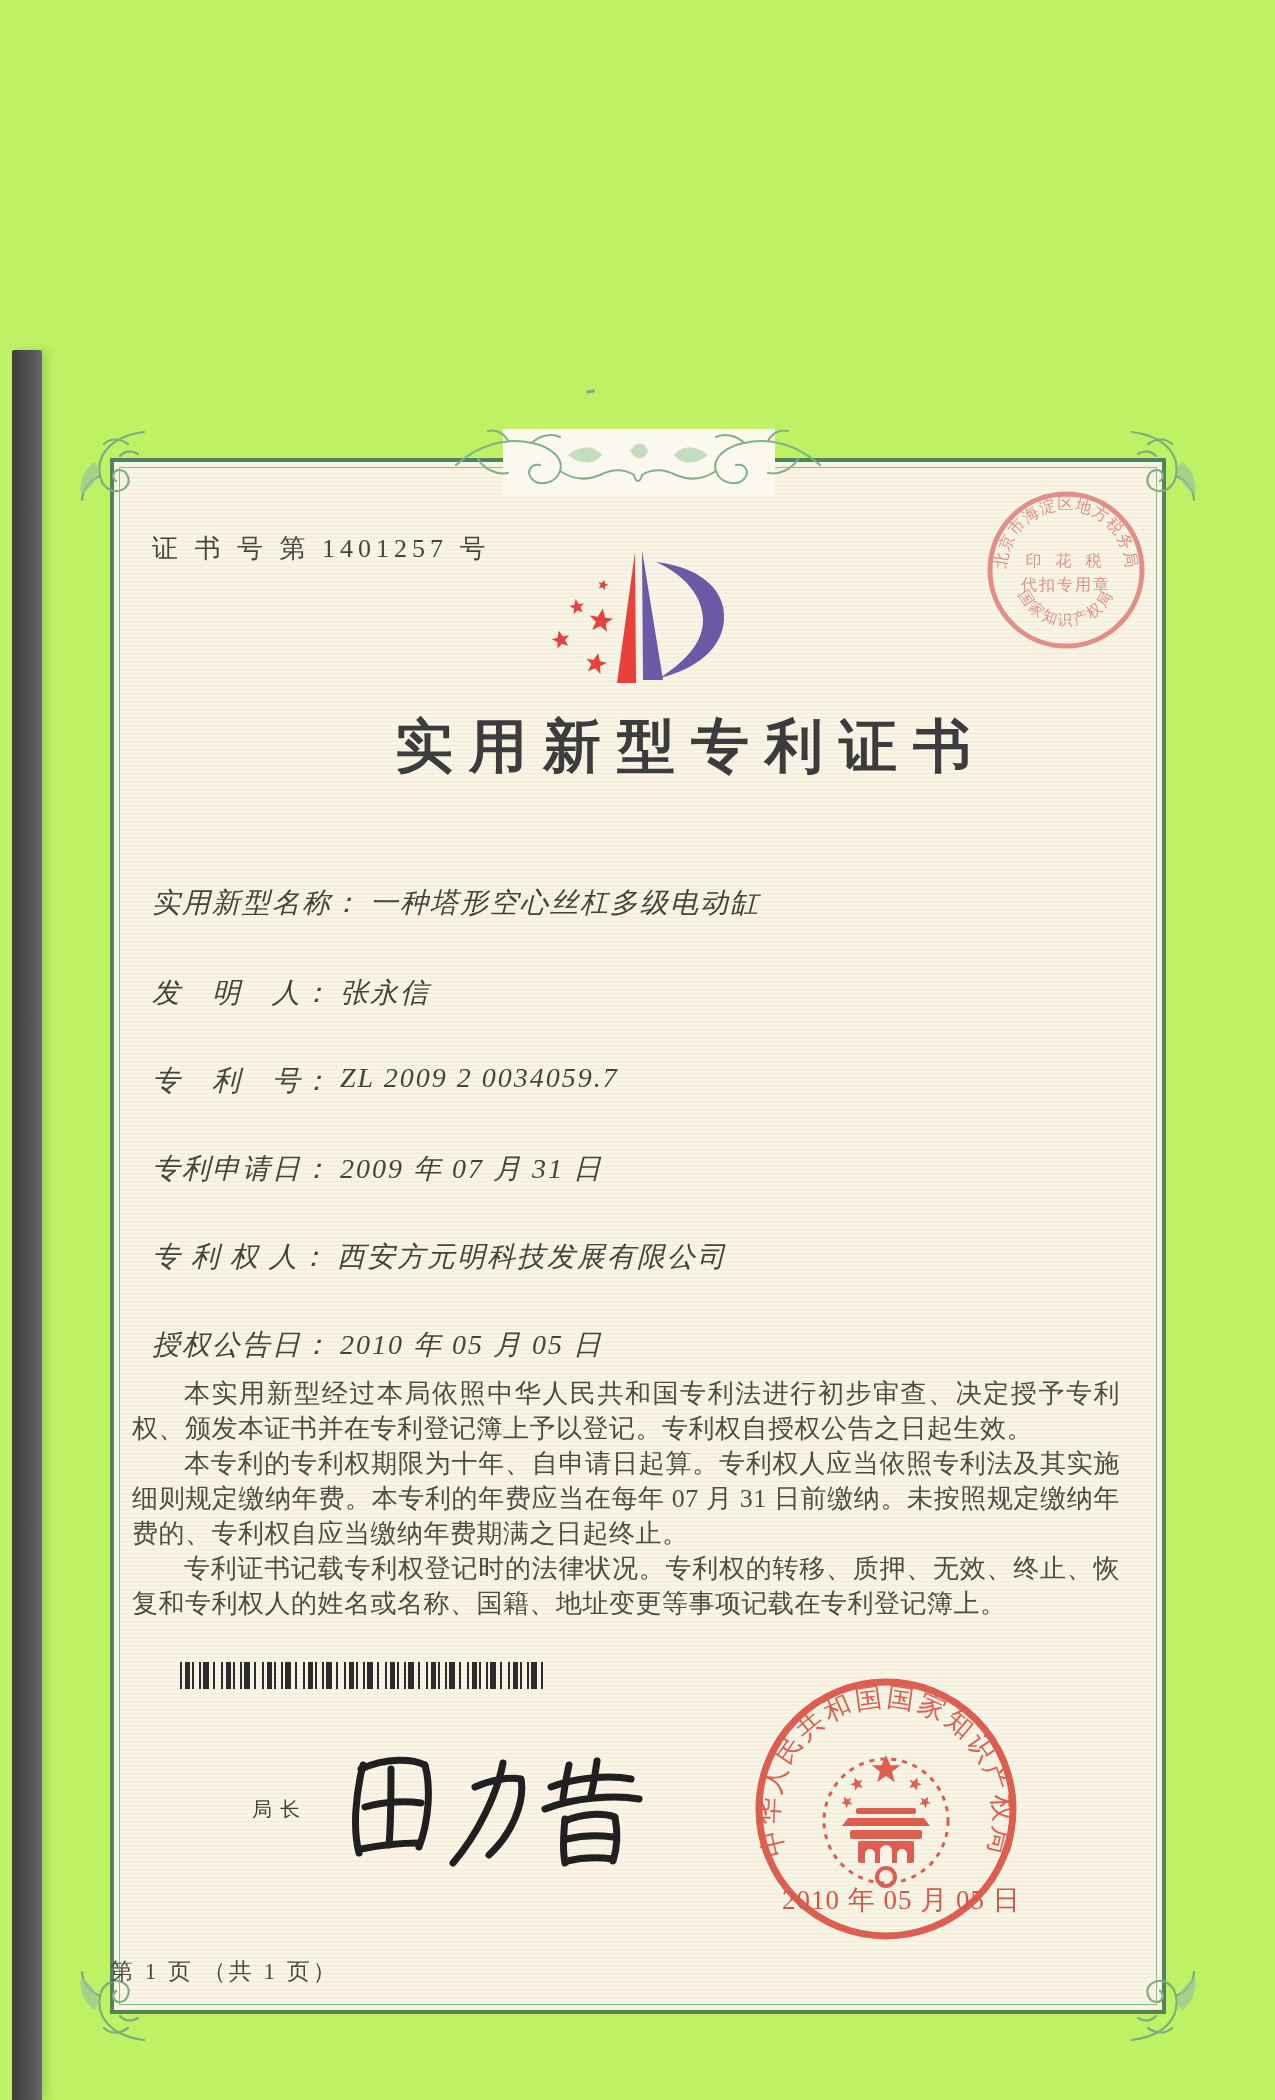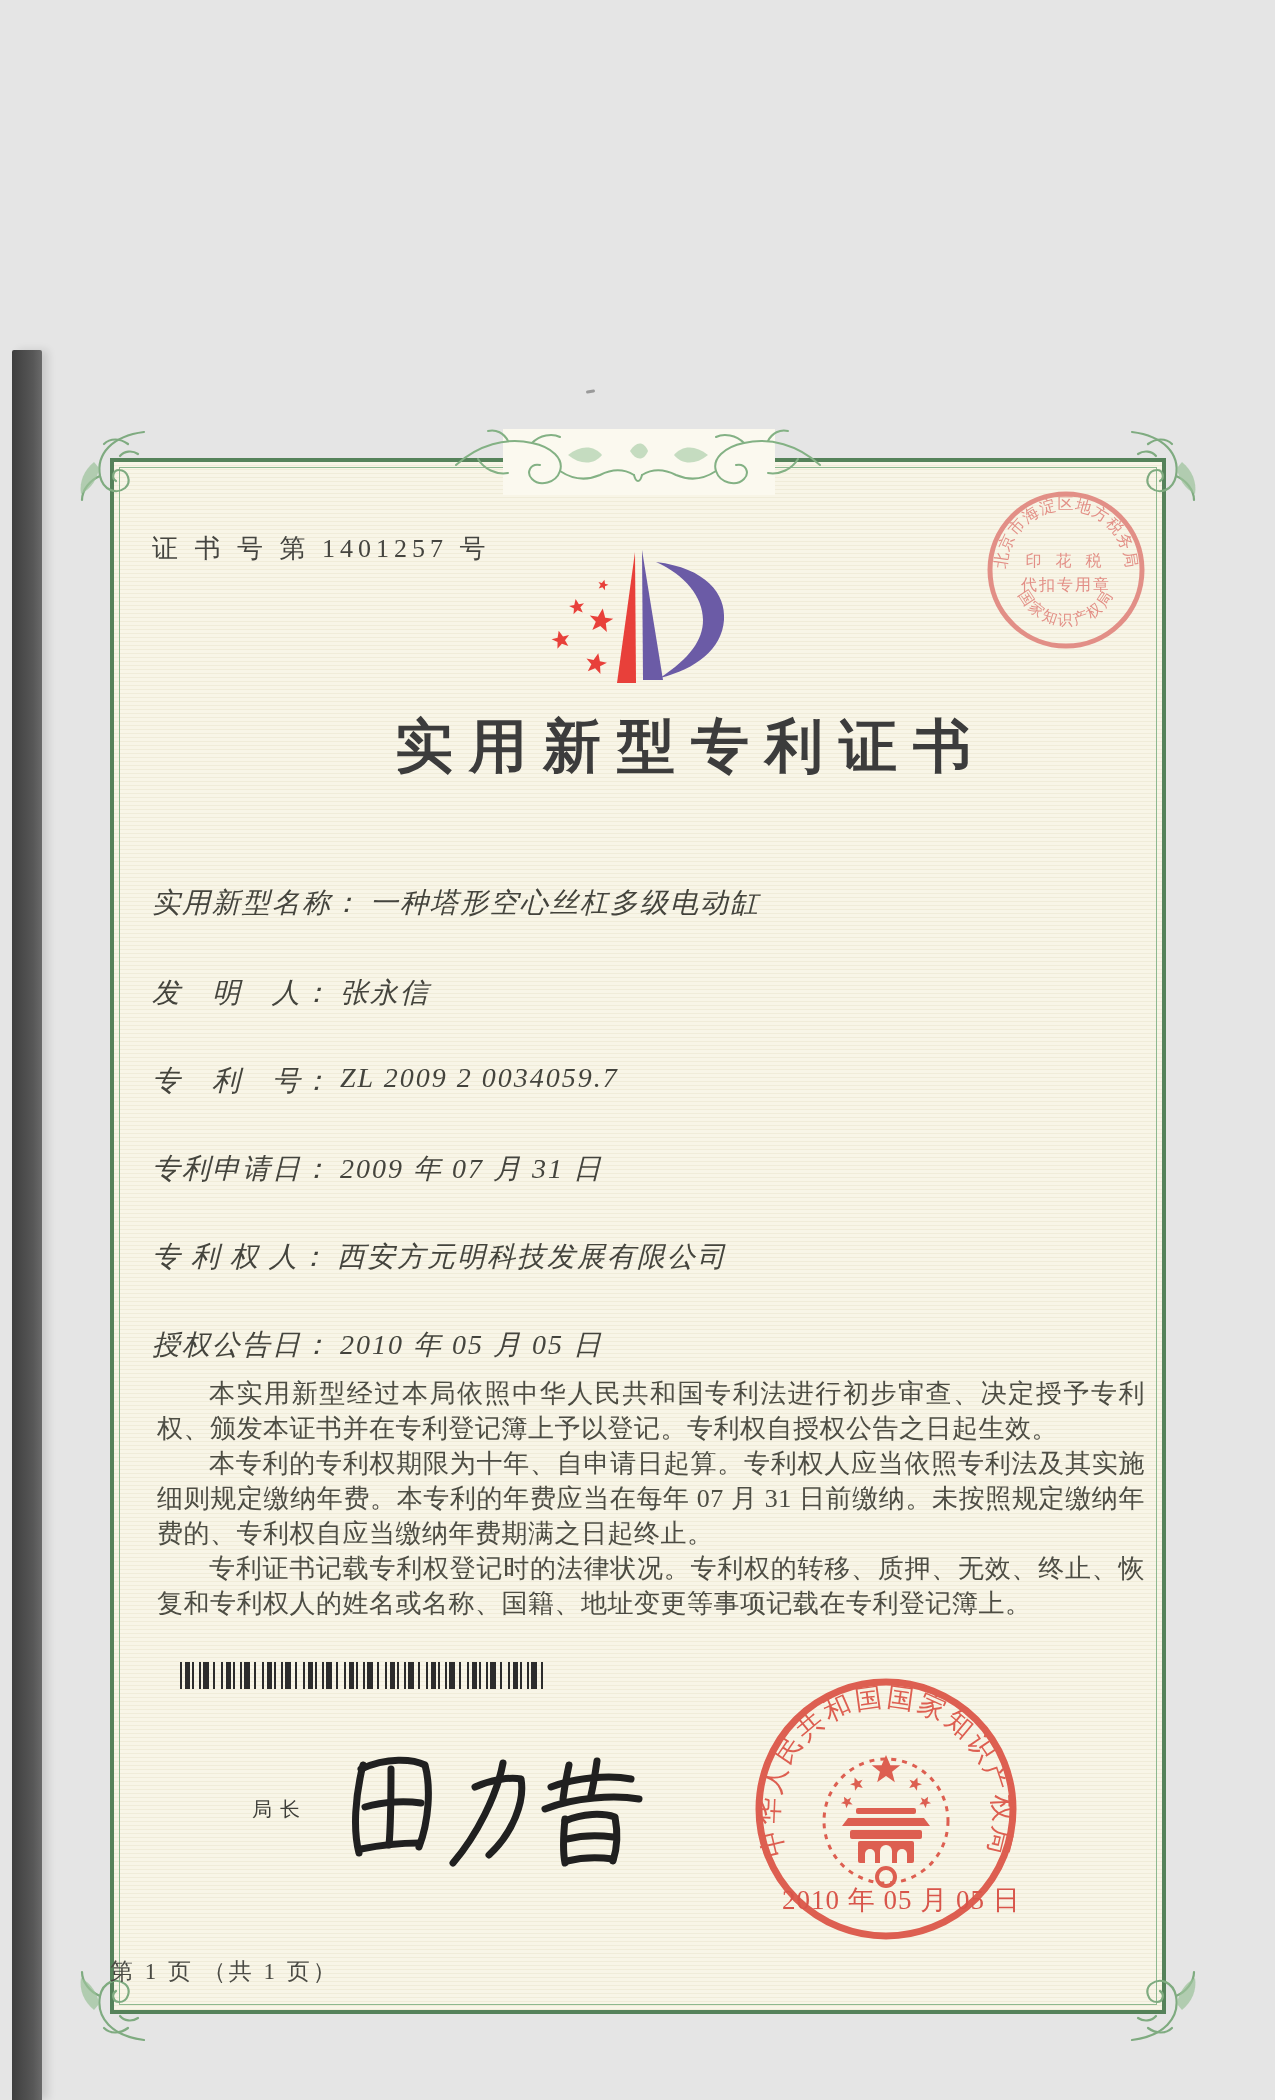--- a/index.html
+++ b/index.html
@@ -1,16 +1,16 @@
 <!DOCTYPE html>
 <html><head>
 <meta charset="utf-8">
 <style>
   html,body{margin:0;padding:0;background:#ffffff;}
-  .page{position:relative;width:1275px;height:2100px;background:#e5e5e5;overflow:hidden;
+  .page{position:relative;width:1275px;height:2100px;background:#bef264;overflow:hidden;
         font-family:"Liberation Serif","DejaVu Serif",serif;margin:0 auto;}
 
   
   .scan-strip{position:absolute;left:12px;top:350px;width:30px;height:1750px;
     background:linear-gradient(90deg,#3e3e3e,#575757 70%,#6a6a6a);
     box-shadow:6px 0 8px rgba(0,0,0,.12);border-radius:2px 2px 0 0;}
 
   .speck{position:absolute;left:586px;top:390px;width:9px;height:3px;background:#9a9a9a;
     border-radius:2px;transform:rotate(-8deg);}
 
@@ -35,21 +35,21 @@
 
   .title{position:absolute;left:110px;top:708px;width:1056px;text-align:center;
     font-size:58px;font-weight:700;letter-spacing:16px;text-indent:16px;color:#3c3c3c;padding-left:45px;}
 
   .seal-top{position:absolute;left:983px;top:487px;width:166px;height:166px;opacity:.88;}
 
   .field{position:absolute;left:152px;display:flex;font-size:28px;color:#44443d;letter-spacing:2px;white-space:nowrap;font-style:italic;}
   .field .value{margin-left:8px;}
   .f1{top:884px;} .f2{top:974px;align-items:flex-end;} .f3{top:1062px;justify-content:center;} .f4{top:1150px;} .f5{top:1238px;} .f6{top:1326px;}
 
-  .body-text{position:absolute;left:157px;top:1376px;width:988px;font-size:26px;
+  .body-text{position:absolute;left:132px;top:1376px;width:988px;font-size:26px;
     line-height:35px;color:#4d4d44;text-align:justify;letter-spacing:.5px;}
   .body-text p{margin:0;text-indent:2em;}
 
   .barcode{position:absolute;left:180px;top:1662px;width:368px;height:27px;
     background-image:repeating-linear-gradient(90deg,
       #2c2c2c 0 2px,transparent 2px 5px,
       #2c2c2c 5px 10px,transparent 10px 12px,
       #2c2c2c 12px 14px,transparent 14px 19px,
       #2c2c2c 19px 21px,transparent 21px 23px,
       #2c2c2c 23px 29px,transparent 29px 33px,

